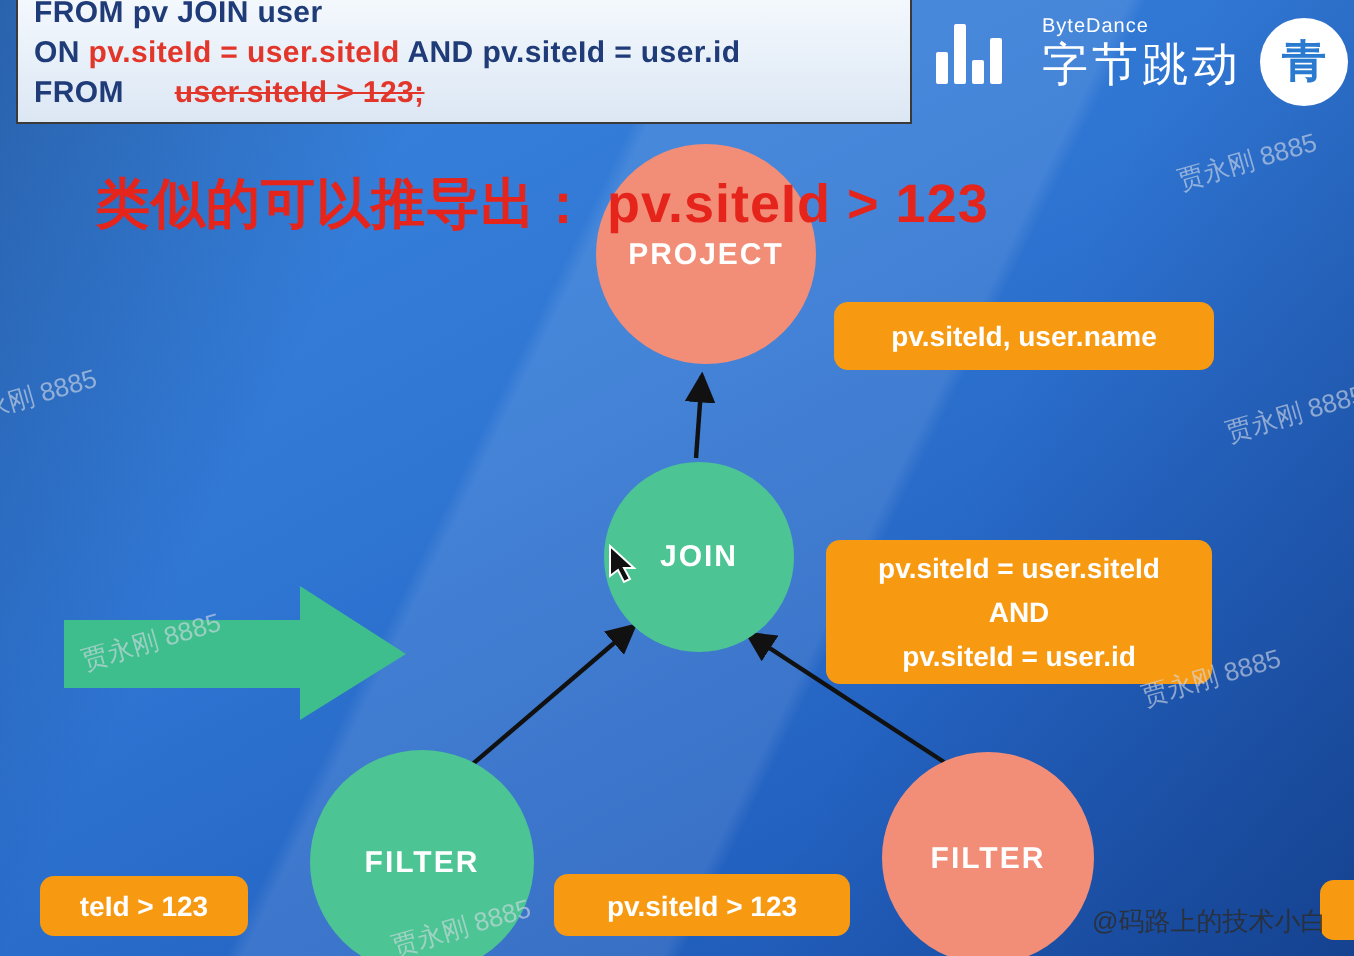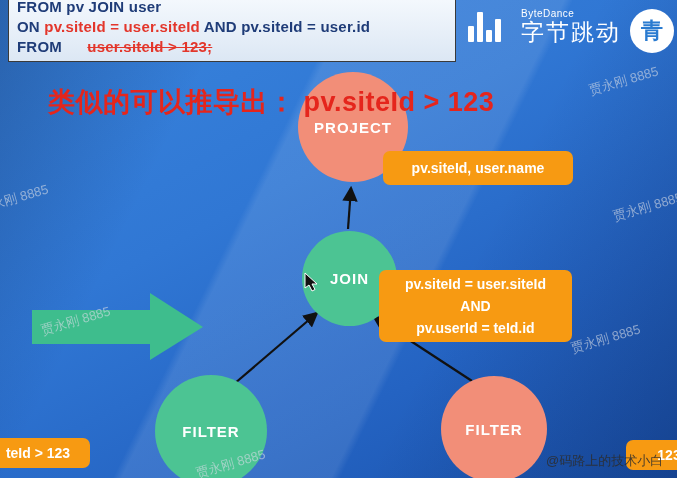--- a/index.html
+++ b/index.html
@@ -45,21 +45,21 @@
   .circle{border-radius:50%;display:flex;align-items:center;justify-content:center;
     color:#fff;font-weight:bold;font-size:15px;letter-spacing:1px;z-index:10;}
   .c-project{left:298px;top:72px;width:110px;height:110px;background:#F28E78;}
   .c-join{left:302px;top:231px;width:95px;height:95px;background:#4CC493;}
   .c-filterl{left:155px;top:375px;width:112px;height:112px;background:#4CC493;}
   .c-filterr{left:441px;top:376px;width:106px;height:106px;background:#F28E78;}
 
   
   .olabel{background:#F79A12;color:#fff;font-weight:bold;font-size:14px;
     border-radius:7px;display:flex;align-items:center;justify-content:center;
-    text-align:center;z-index:15;}
+    text-align:center;z-index:15;margin-left:34px;}
   .l-project{left:383px;top:151px;width:190px;height:34px;}
   .l-join{left:379px;top:270px;width:193px;height:72px;flex-direction:column;line-height:22px;}
   .l-filterl{left:243px;top:437px;width:148px;height:31px;}
   .l-clipleft{left:-14px;top:438px;width:104px;height:30px;}
   .l-clipright{left:626px;top:440px;width:86px;height:30px;}
 
   
   .overlay{left:0;top:0;z-index:5;pointer-events:none;}
   .cursor-svg{left:304px;top:272px;z-index:40;pointer-events:none;}
 
@@ -127,22 +127,23 @@
     <span>FILTER</span>
   </div>
   <div class="abs circle c-filterr">
     <span>FILTER</span>
   </div>
 
   <div class="abs olabel l-project">pv.siteId, user.name</div>
   <div class="abs olabel l-join">
     <div>pv.siteId = user.siteId</div>
     <div>AND</div>
-    <div>pv.userId = teId.id</div>
+    <div>pv.siteId = user.id</div>
   </div>
+  <div class="abs olabel l-filterl">pv.siteId &gt; 123</div>
   <div class="abs olabel l-clipleft">teId &gt; 123</div>
   <div class="abs olabel l-clipright">123</div>
 
   <svg class="abs cursor-svg" width="20" height="22">
     <polygon points="1,1 1,16 5,13 8,19 11,17.5 8,12 13,12" fill="#111" stroke="#fff" stroke-width="1"></polygon>
   </svg>
 
   <div class="abs wm wm1">贾永刚 8885</div>
   <div class="abs wm wm2">贾永刚 8885</div>
   <div class="abs wm wm3">贾永刚 8885</div>

